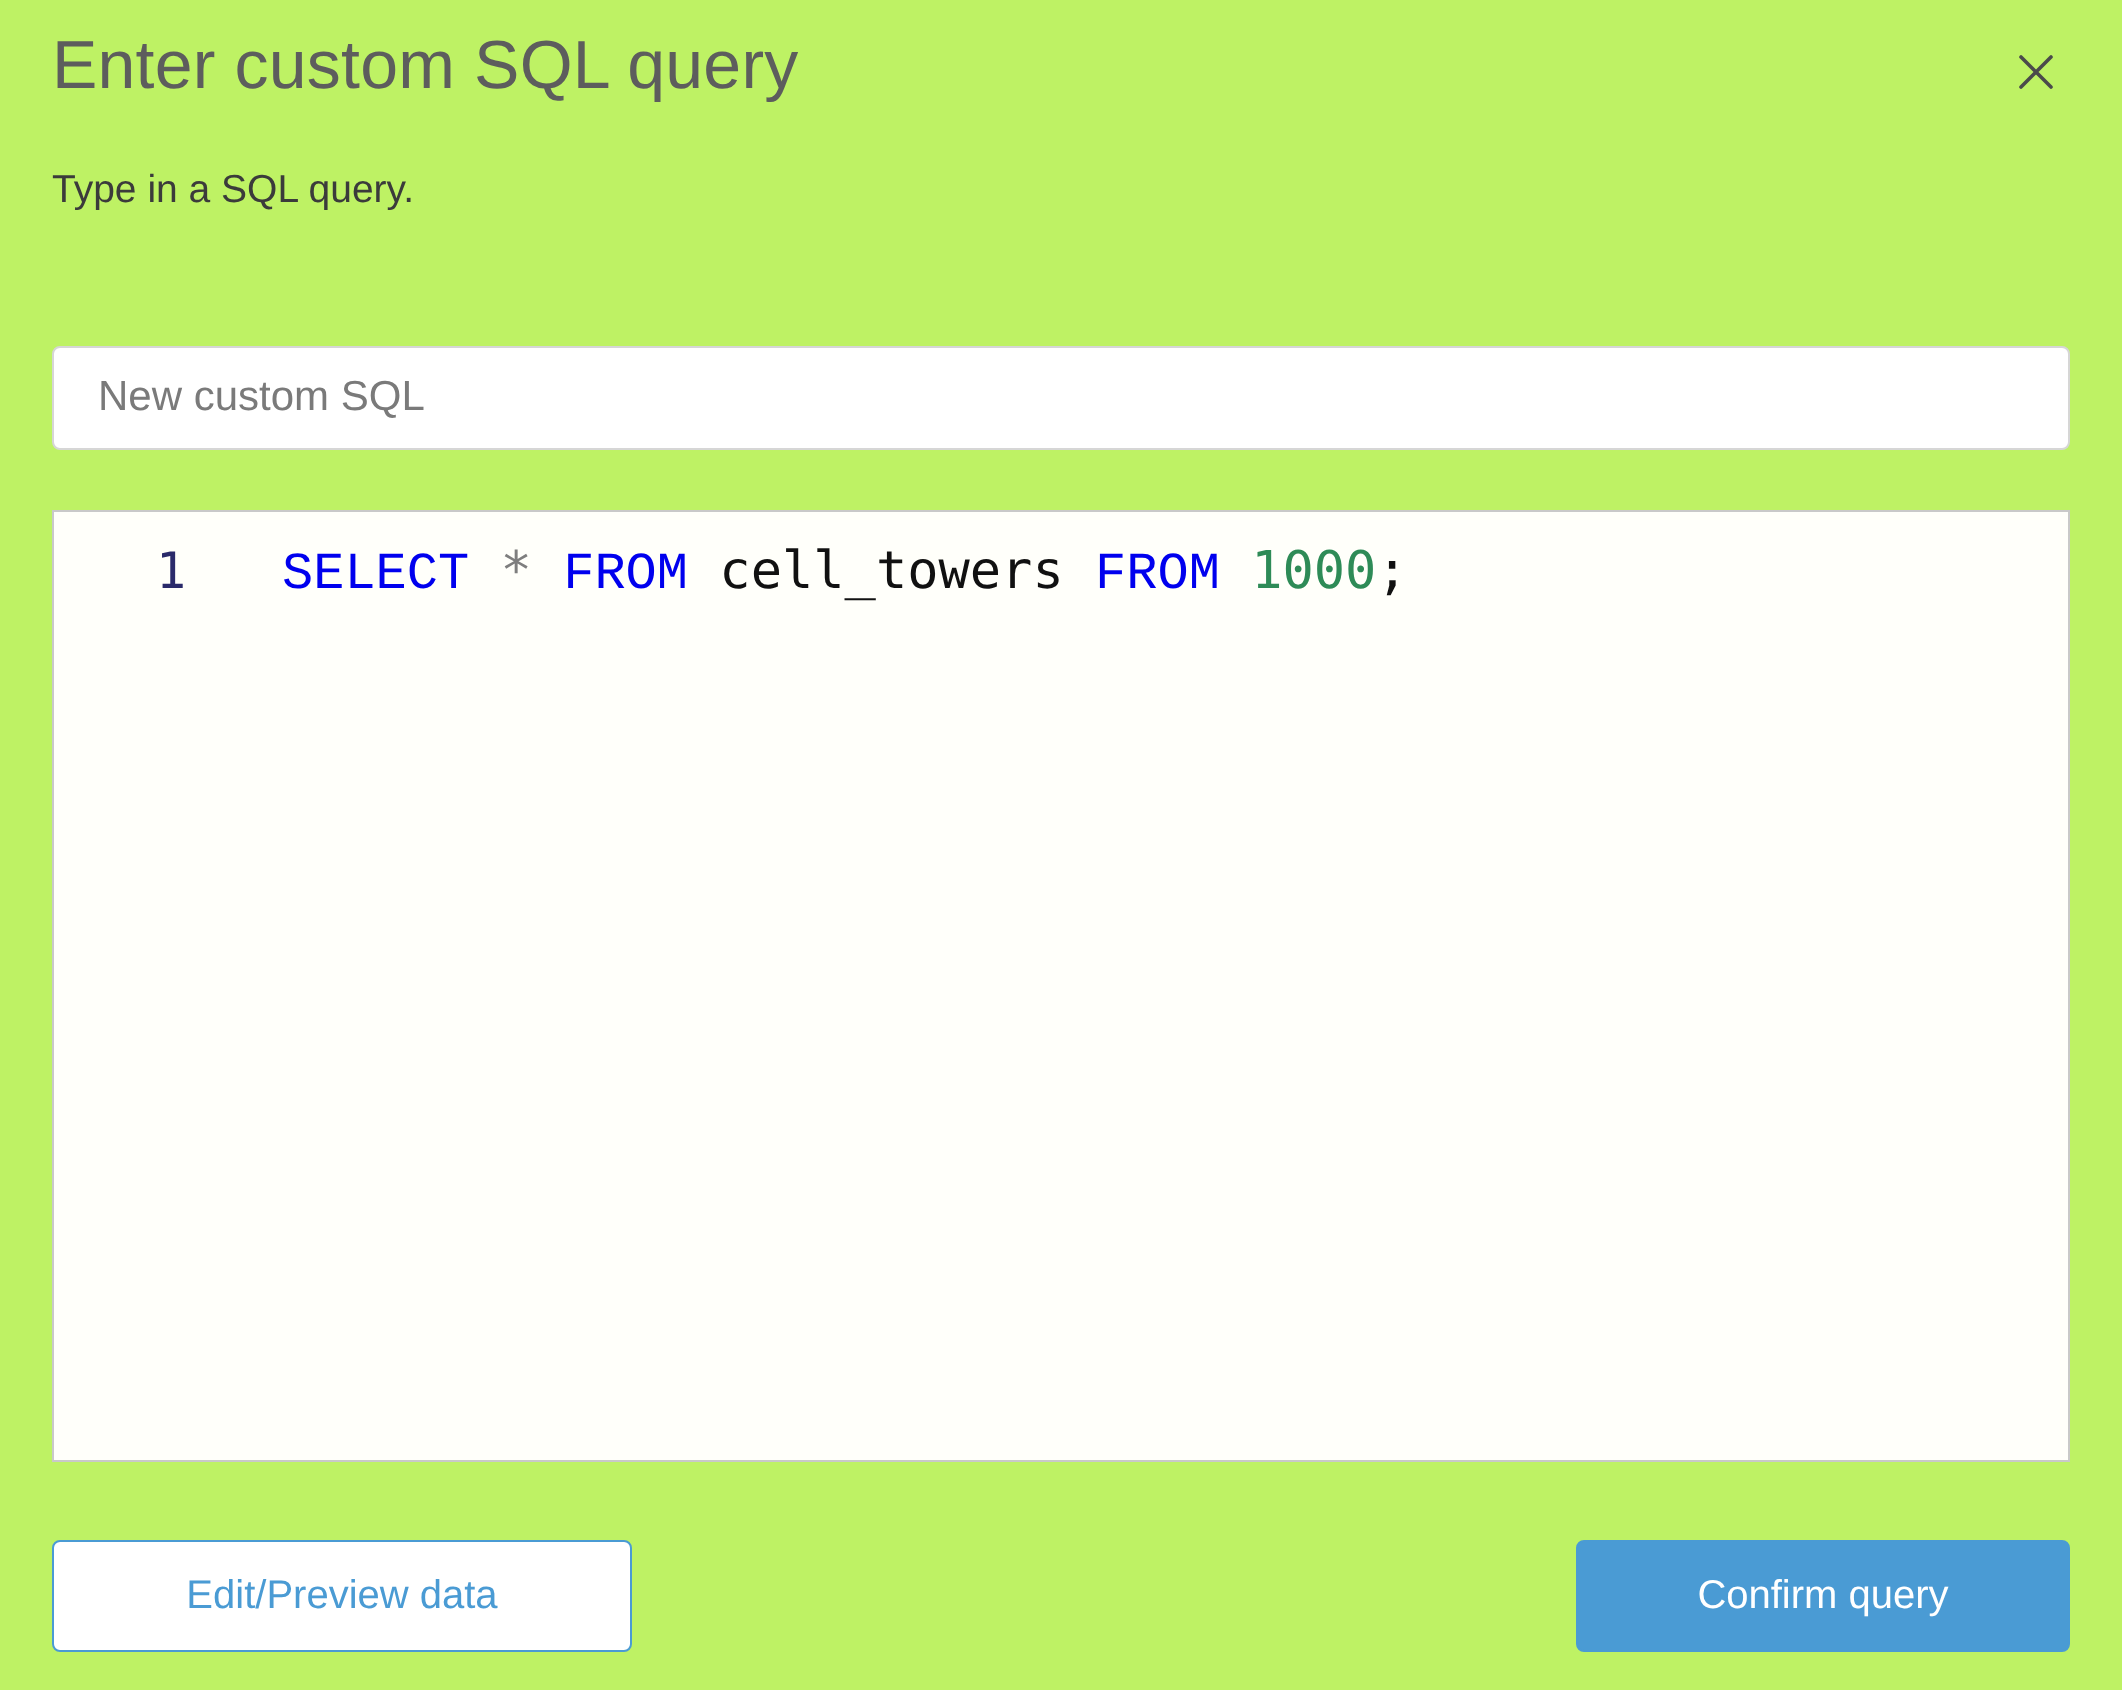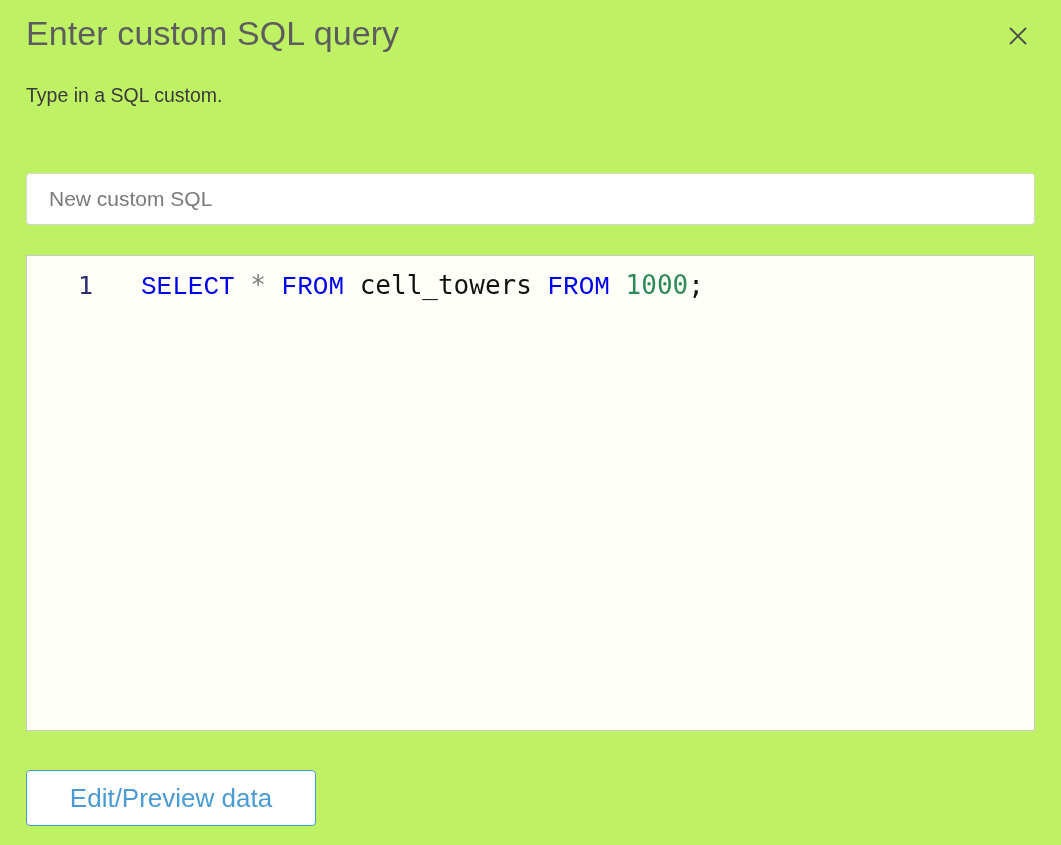--- a/index.html
+++ b/index.html
@@ -132,21 +132,21 @@
   .tok-punct   { color: #111111; }
 
   
   .btn {
     position: absolute;
     box-sizing: border-box;
     display: flex;
     align-items: center;
     justify-content: center;
     font-family: "Liberation Sans", sans-serif;
-    font-size: 26px;
+    font-size: 20px;
     font-weight: 400;
     border-radius: 4px;
     cursor: pointer;
     user-select: none;
   }
 
   .btn-secondary {
     left: 26px;
     top: 770px;
     width: 290px;
@@ -172,27 +172,28 @@
 <div class="dialog">
 
   <div class="dialog-title">Enter custom SQL query</div>
 
   <div class="close-icon">
     <svg width="22" height="22" viewBox="0 0 22 22" aria-hidden="true">
       <path d="M3.5 3.5 L18.5 18.5 M18.5 3.5 L3.5 18.5" stroke="currentColor" stroke-width="1.8" stroke-linecap="round" fill="none"></path>
     </svg>
   </div>
 
-  <div class="dialog-subtitle">Type in a SQL custom.</div>
+  <div class="dialog-subtitle">Type in a SQL query.</div>
 
   <input class="name-input" type="text" placeholder="New custom SQL" style="">
 
   <div class="sql-editor">
     <div class="code-line">
       <span class="gutter">1</span>
       <span class="code-content"><span class="tok-keyword">SELECT</span><span> </span><span class="tok-operator">*</span><span> </span><span class="tok-keyword">FROM</span><span> </span><span class="tok-ident">cell_towers</span><span> </span><span class="tok-keyword">FROM</span><span> </span><span class="tok-number">1000</span><span class="tok-punct">;</span></span>
     </div>
   </div>
 
   <div class="btn btn-secondary">Edit/Preview data</div>
 
+  <div class="btn btn-primary">Confirm query</div>
 
 </div>
 
 </body></html>

